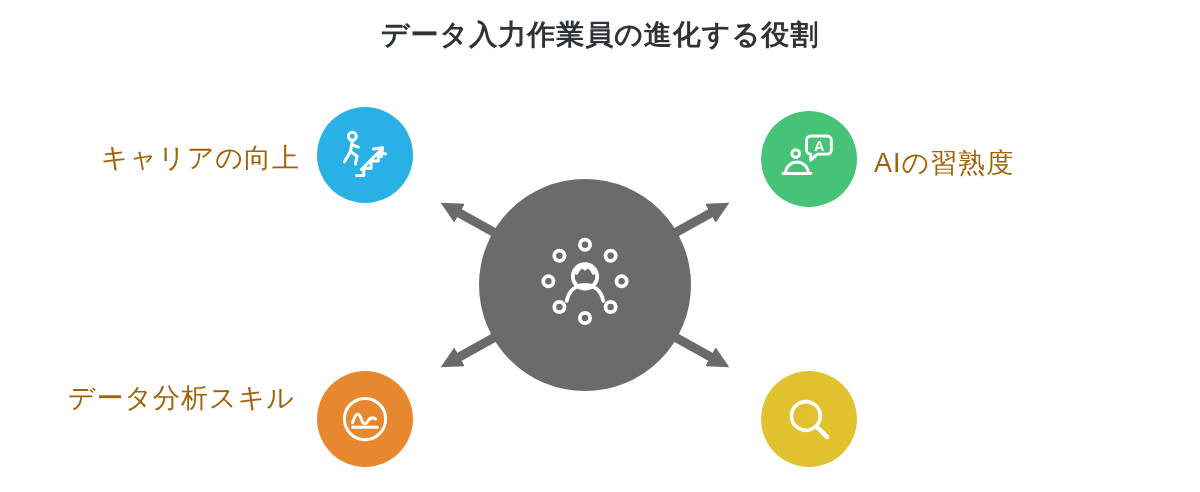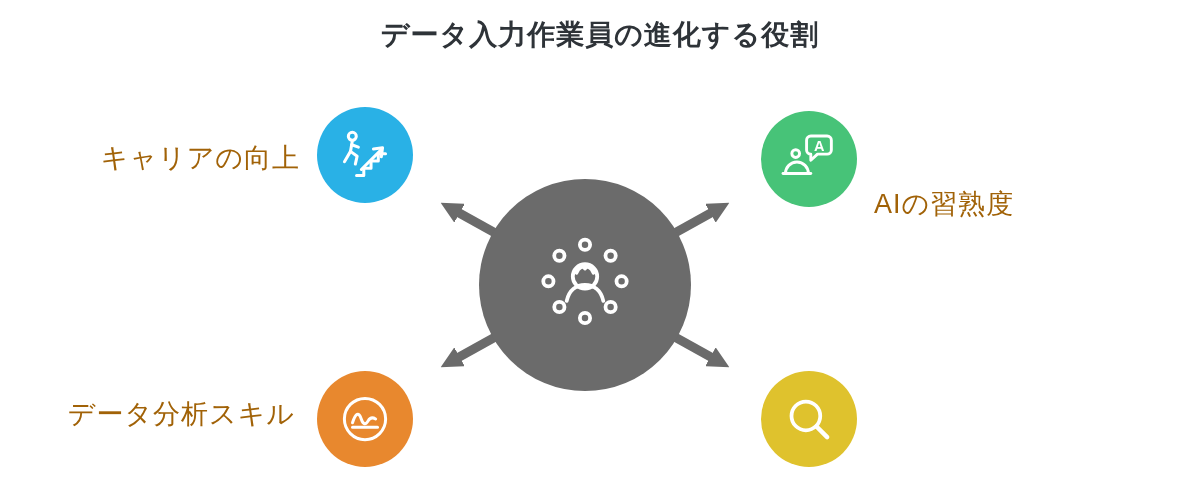--- a/index.html
+++ b/index.html
@@ -44,22 +44,22 @@
   .pos-bl { left: 317px; top: 371px; }
   .pos-br { left: 761px; top: 371px; }
   .label {
     position: absolute;
     font-size: 27px;
     color: #a16207;
     letter-spacing: 1px;
     white-space: nowrap;
   }
   .label-tl { right: 900px; top: 140px; text-align: right; }
-  .label-tr { left: 874px;  top: 145px; margin-top: 41px; }
-  .label-bl { right: 905px; top: 396px; text-align: right; }
+  .label-tr { left: 874px;  top: 145px; }
+  .label-bl { right: 905px; top: 380px; text-align: right; }
   .label-br { left: 874px;  top: 403px; }
   .icon-stroke { fill: none; stroke: #ffffff; stroke-linecap: round; stroke-linejoin: round; }
 </style>
 </head>
 <body>
 
 <div class="canvas">
 
   <h1 class="title">データ入力作業員の進化する役割</h1>
 

